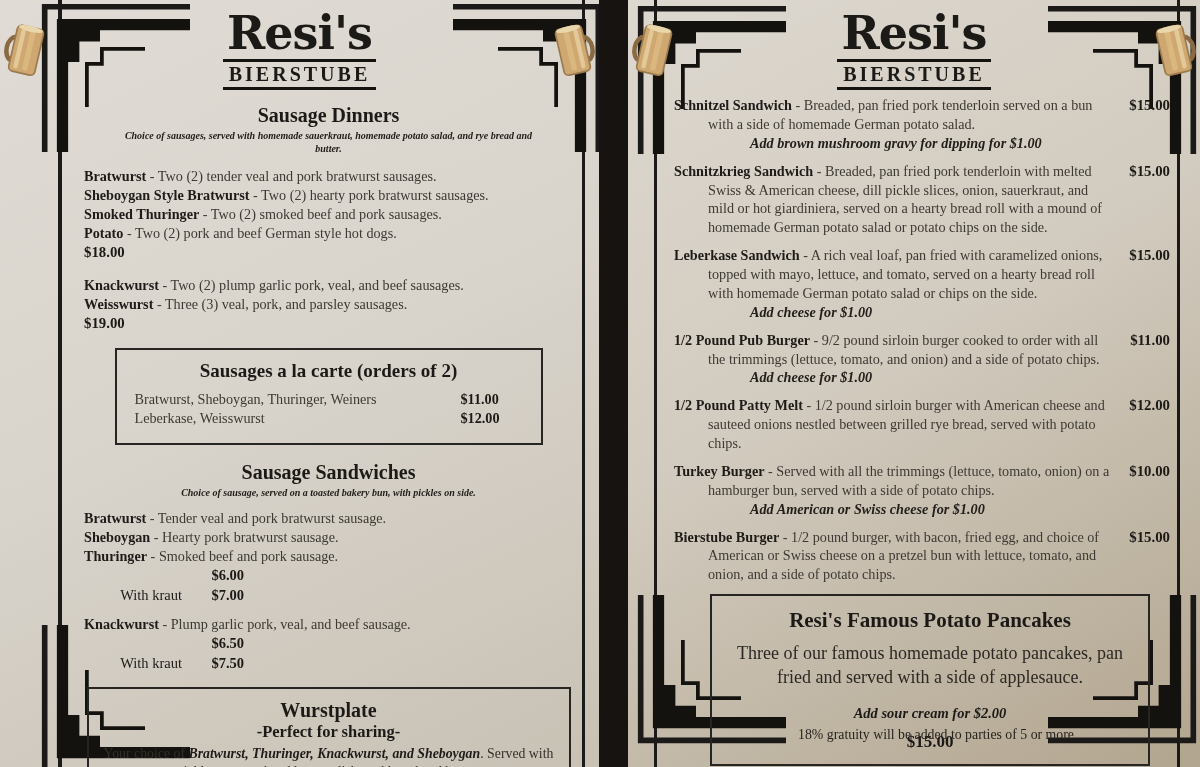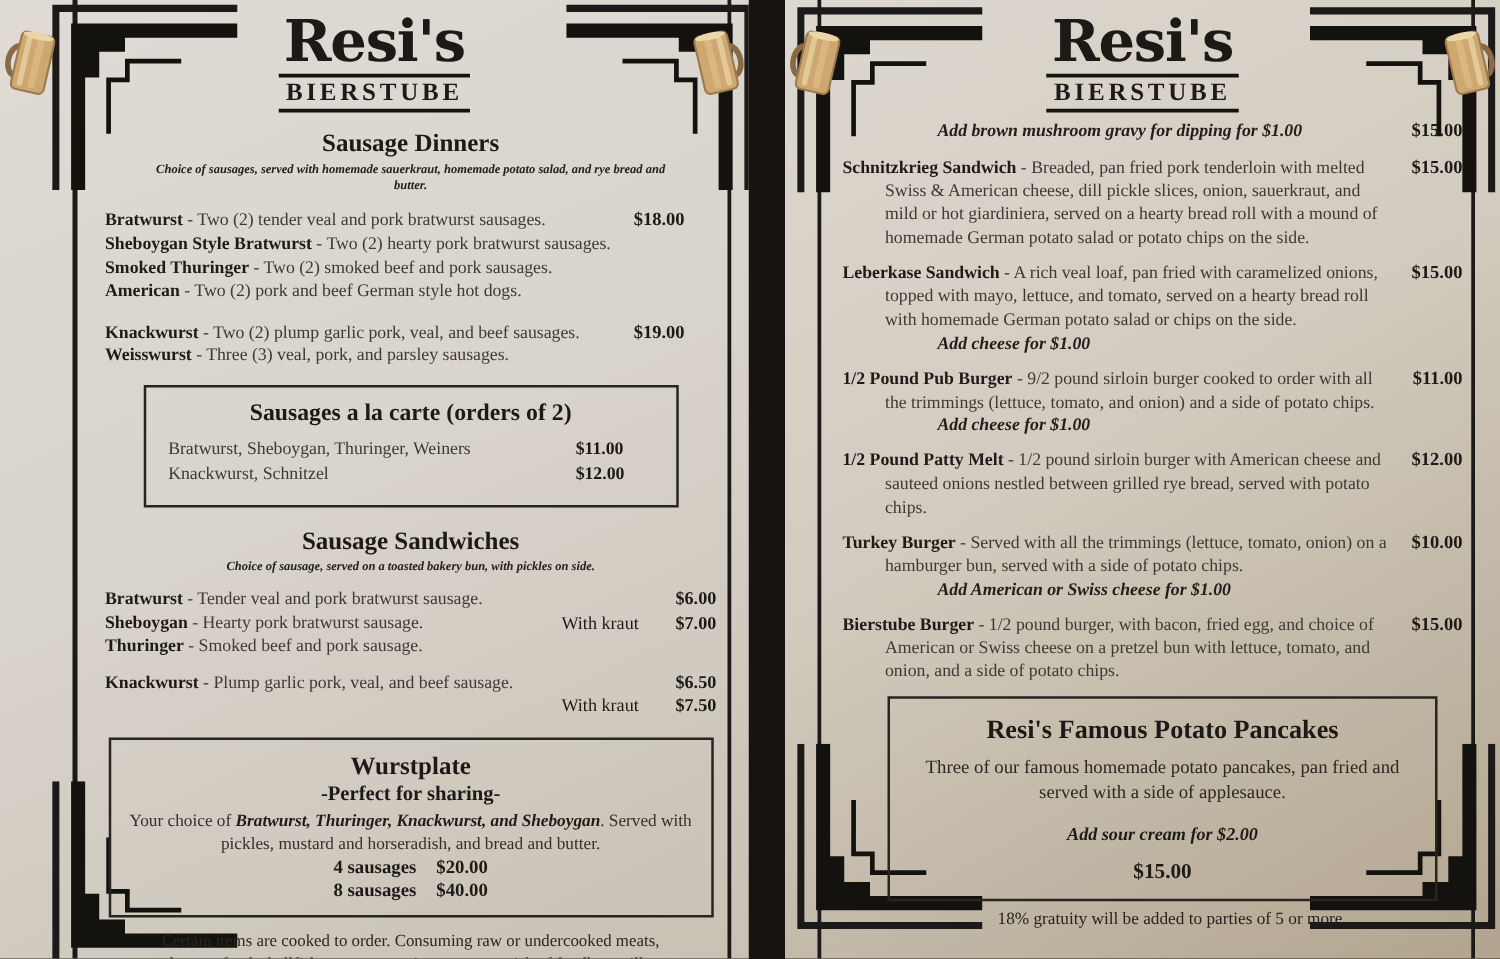--- a/index.html
+++ b/index.html
@@ -42,21 +42,21 @@
   .mug-r{transform:scaleX(-1) rotate(13deg);}
 
   
   .content-l{position:relative;padding:0 26px 0 84px;}
   .content-r{position:relative;padding:0 30px 0 46px;}
   .sec-title{font-size:20px;font-weight:bold;text-align:center;margin:8px 0 2px;}
   .sec-desc{font-size:10px;font-weight:bold;font-style:italic;text-align:center;
     margin:0 auto 12px;width:88%;line-height:1.3;color:#23201c;}
   .b{font-weight:bold;color:#1e1b18;}
   .d{color:#3d3933;}
-  .group{display:flex;margin-bottom:14px;font-size:14.2px;line-height:1.33;}
+  .group{display:flex;margin-bottom:14px;font-size:14.2px;line-height:1.33;flex-direction:column;}
   .glines{flex:1;}
   .gprice{width:66px;font-weight:bold;font-size:14.8px;}
   .pcol{width:160px;font-size:14.5px;}
   .prow{display:flex;justify-content:flex-end;gap:12px;line-height:1.35;}
   .pl{font-weight:normal;}
   .pv{width:50px;text-align:right;font-weight:bold;}
 
   
   .box{border:2px solid #262522;text-align:center;}
   .box-alacarte{width:388px;margin:10px auto 0;padding:6px 18px 14px;}
@@ -75,21 +75,21 @@
     line-height:1.3;color:#2a2722;}
 
   
   .r-item{display:flex;margin-bottom:9px;font-size:14.2px;line-height:1.33;}
   .r-text{flex:1;}
   .r-line{padding-left:34px;text-indent:-34px;}
   .r-note{font-style:italic;font-weight:bold;padding-left:76px;color:#23201c;}
   .r-price{width:60px;text-align:right;font-weight:bold;font-size:14.8px;}
   .box-pancakes{margin:10px 20px 0 36px;padding:6px 24px 12px;}
   .box-pancakes .box-title{font-size:21px;font-weight:bold;margin:6px 0 8px;}
-  .box-pancakes .pdesc{font-size:15px;line-height:1.35;color:#2b2823;}
+  .box-pancakes .pdesc{font-size:18px;line-height:1.35;color:#2b2823;}
   .box-pancakes .pnote{font-size:14.5px;font-weight:bold;font-style:italic;margin-top:15px;}
   .box-pancakes .pprice{font-size:17px;font-weight:bold;margin-top:10px;}
   .gratuity{position:absolute;left:0;right:0;bottom:10px;text-align:center;
     font-size:13.8px;color:#26231e;padding-left:44px;}
 </style>
 </head>
 <body>
 
 <svg width="0" height="0" style="position:absolute">
   <defs>
@@ -136,41 +136,41 @@
 
   <div class="content-l">
     <h2 class="sec-title">Sausage Dinners</h2>
     <p class="sec-desc">Choice of sausages, served with homemade sauerkraut, homemade potato salad, and rye bread and butter.</p>
 
     <div class="group">
       <div class="glines">
         <div><span class="b">Bratwurst</span> <span class="d">- Two (2) tender veal and pork bratwurst sausages.</span></div>
         <div><span class="b">Sheboygan Style Bratwurst</span> <span class="d">- Two (2) hearty pork bratwurst sausages.</span></div>
         <div><span class="b">Smoked Thuringer</span> <span class="d">- Two (2) smoked beef and pork sausages.</span></div>
-        <div><span class="b">American</span> <span class="d">- Two (2) pork and beef German style hot dogs.</span></div>
+        <div><span class="b">Potato</span> <span class="d">- Two (2) pork and beef German style hot dogs.</span></div>
       </div>
       <div class="gprice">$18.00</div>
     </div>
 
     <div class="group">
       <div class="glines">
         <div><span class="b">Knackwurst</span> <span class="d">- Two (2) plump garlic pork, veal, and beef sausages.</span></div>
         <div><span class="b">Weisswurst</span> <span class="d">- Three (3) veal, pork, and parsley sausages.</span></div>
       </div>
       <div class="gprice">$19.00</div>
     </div>
 
     <div class="box box-alacarte">
       <div class="box-title">Sausages a la carte (orders of 2)</div>
       <div class="ala-row">
         <span class="t">Bratwurst, Sheboygan, Thuringer, Weiners</span>
         <span class="p">$11.00</span>
       </div>
       <div class="ala-row">
-        <span class="t">Knackwurst, Schnitzel</span>
+        <span class="t">Leberkase, Weisswurst</span>
         <span class="p">$12.00</span>
       </div>
     </div>
 
     <h2 class="sec-title" style="margin-top:16px">Sausage Sandwiches</h2>
     <p class="sec-desc" style="margin-bottom:10px;width:96%">Choice of sausage, served on a toasted bakery bun, with pickles on side.</p>
 
     <div class="group" style="margin-bottom:10px">
       <div class="glines">
         <div><span class="b">Bratwurst</span> <span class="d">-   Tender veal and pork bratwurst sausage.</span></div>
@@ -242,20 +242,21 @@
       <div class="logo-sub">BIERSTUBE</div>
     </div>
     <svg class="mug mug-r" viewBox="0 0 40 52">
         <use href="#beer-mug"></use>
       </svg>
   </header>
 
   <div class="content-r">
     <div class="r-item">
       <div class="r-text">
+        <div class="r-line"><span class="b">Schnitzel Sandwich</span> <span class="d">- Breaded, pan fried pork tenderloin served on a bun with a side of homemade German potato salad.</span></div>
         <div class="r-note">Add brown mushroom gravy for dipping for $1.00</div>
       </div>
       <div class="r-price">$15.00</div>
     </div>
 
     <div class="r-item">
       <div class="r-text">
         <div class="r-line"><span class="b">Schnitzkrieg Sandwich</span> <span class="d">- Breaded, pan fried pork tenderloin with melted Swiss &amp; American cheese, dill pickle slices, onion, sauerkraut, and mild or hot giardiniera, served on a hearty bread roll with a mound of homemade German potato salad or potato chips on the side.</span></div>
       </div>
       <div class="r-price">$15.00</div>

